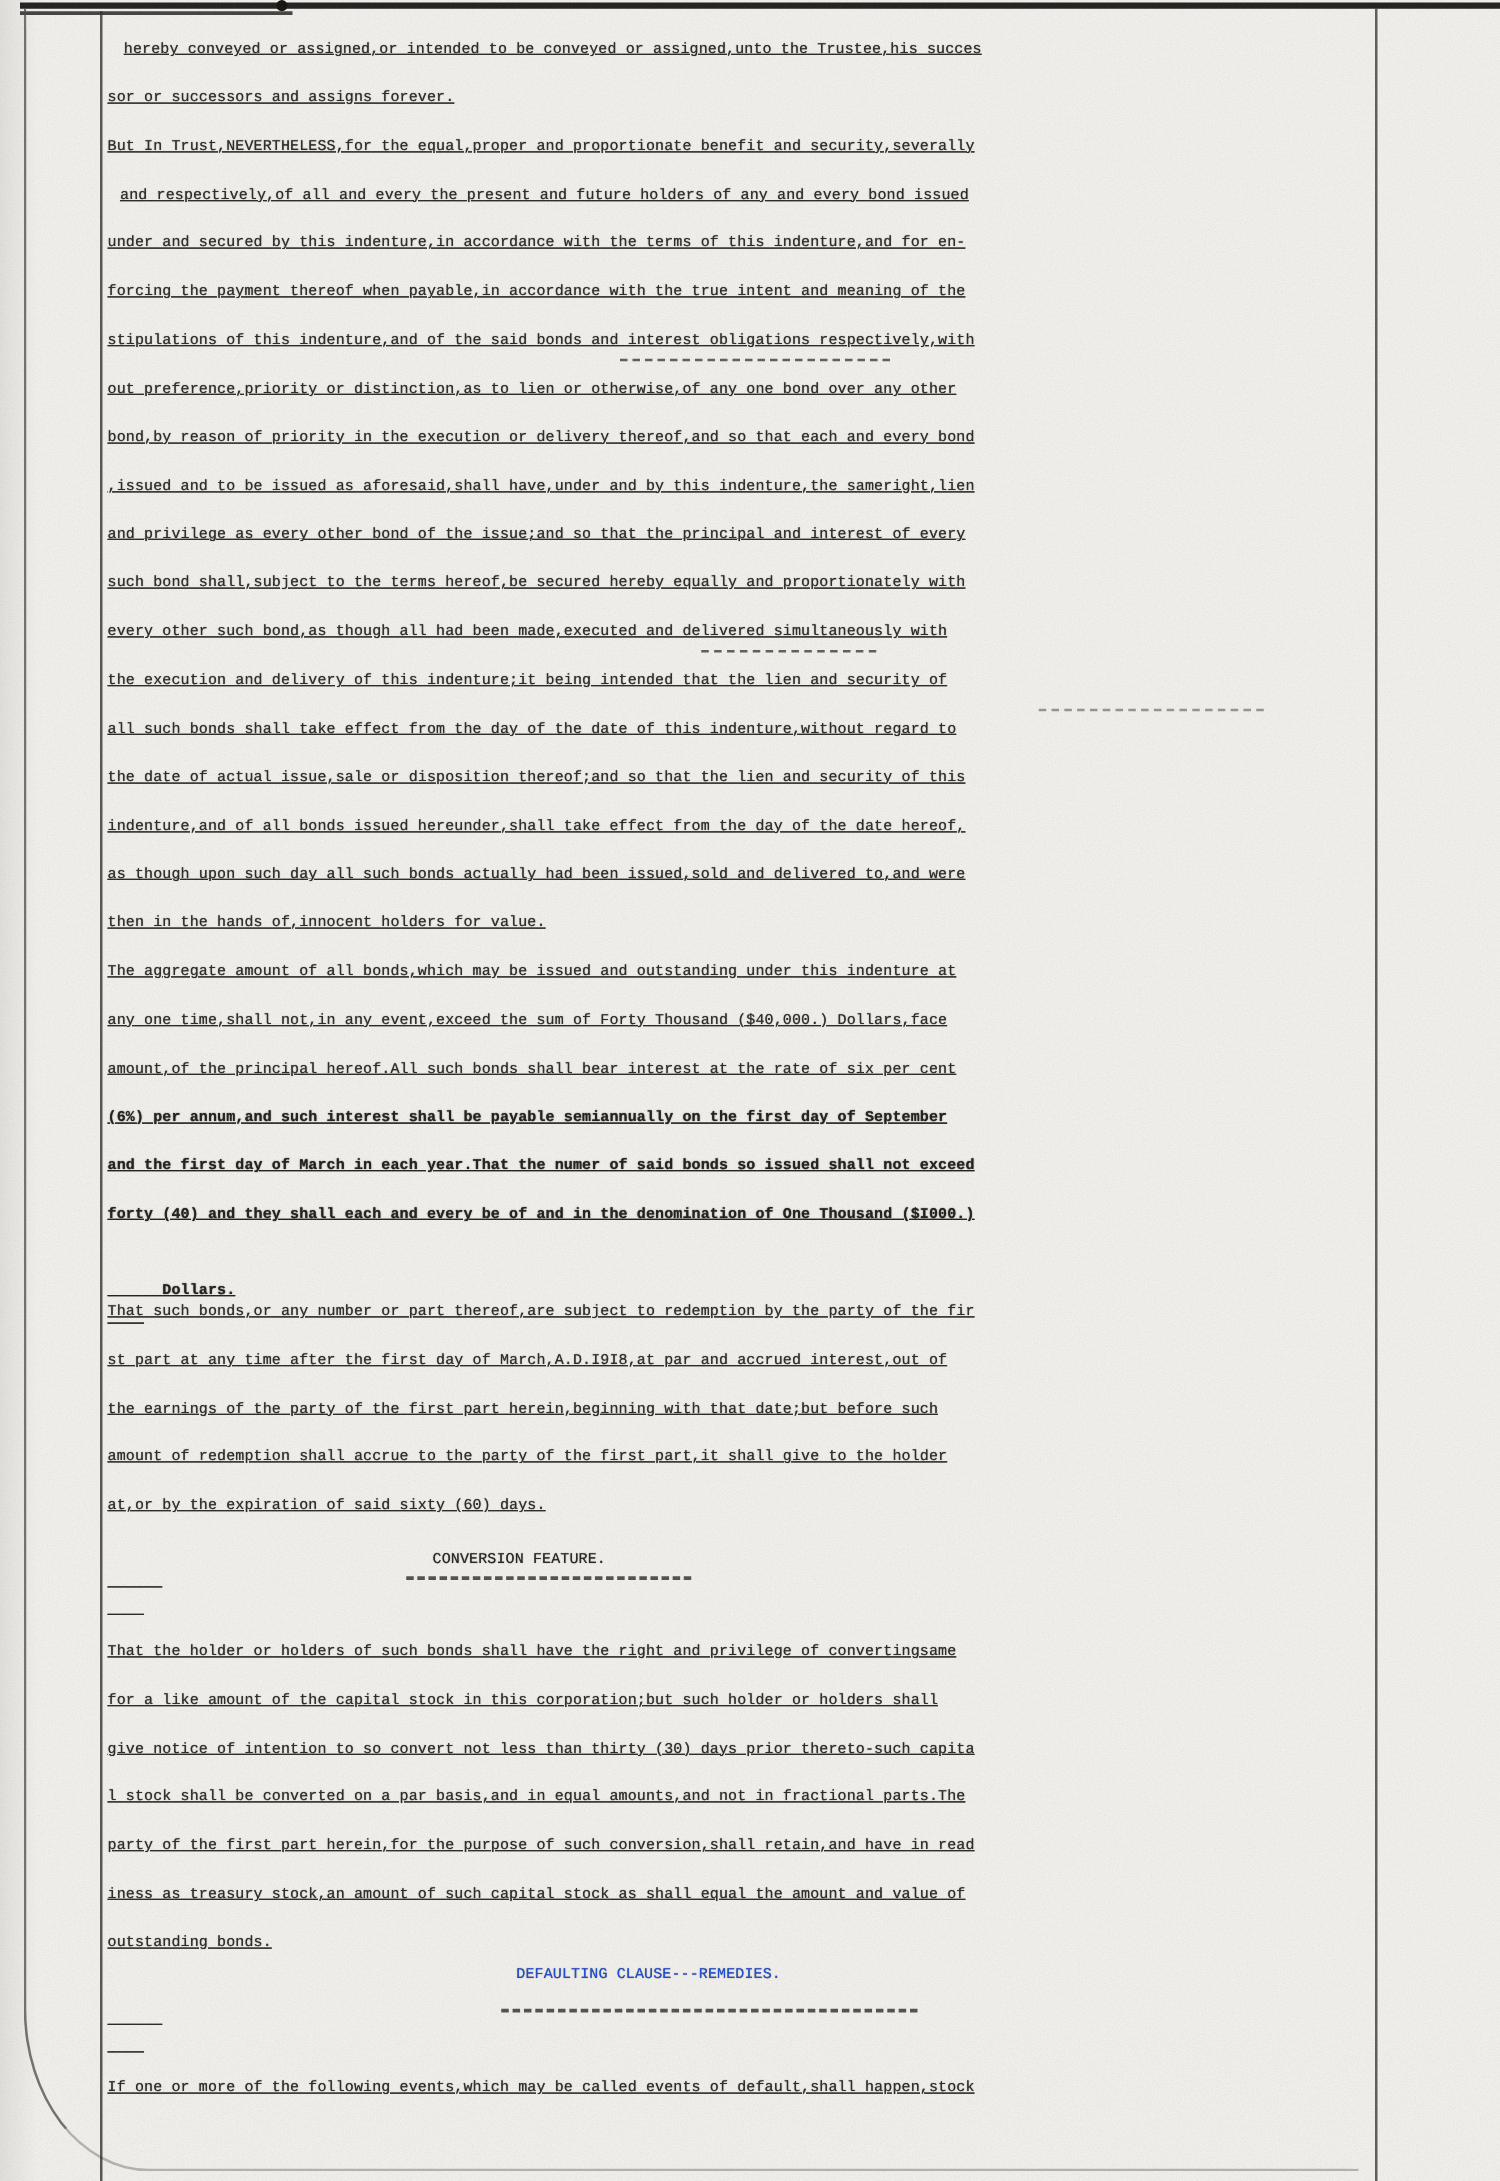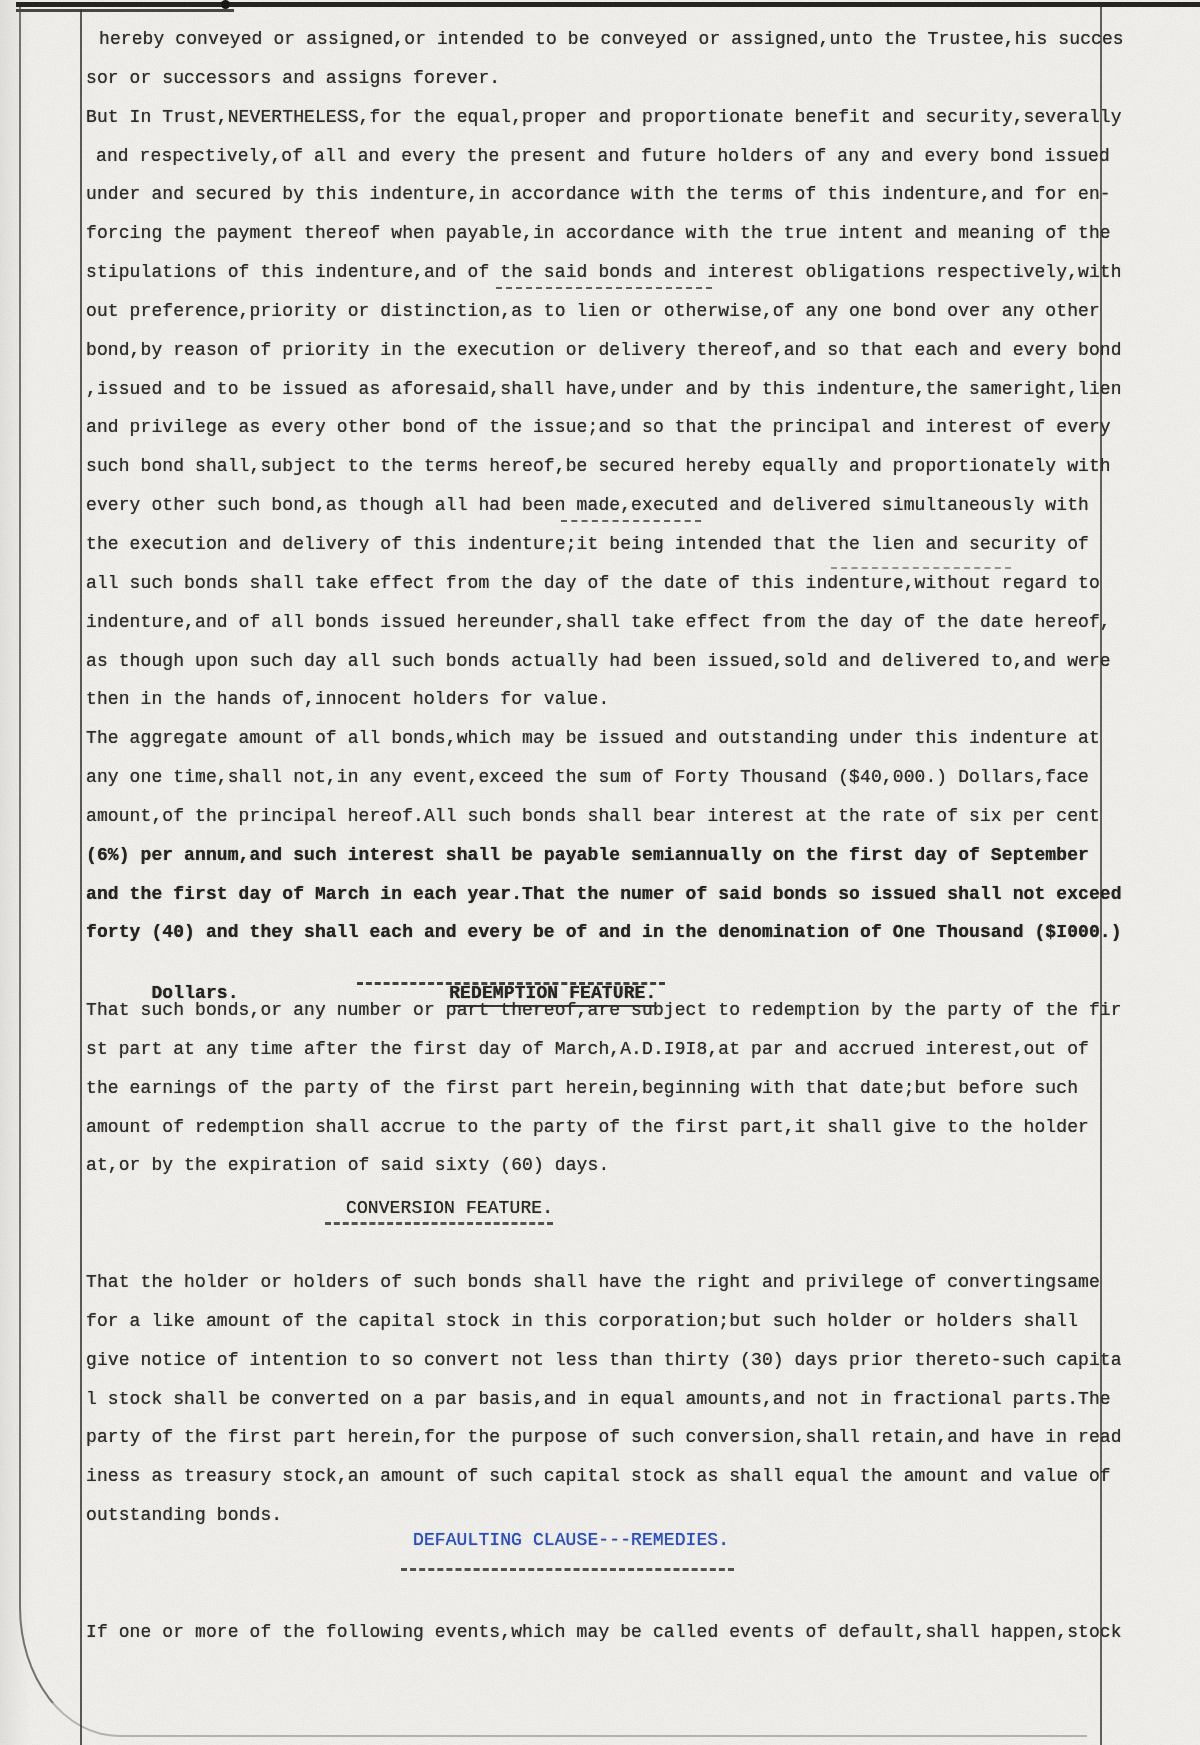--- a/index.html
+++ b/index.html
@@ -19,23 +19,23 @@
     border-bottom-left-radius:100px 130px;
   }
   .rule-margin{position:absolute;left:80px;top:9px;height:1736px;border-left:2px solid rgba(52,49,45,.8);}
   .rule-right{position:absolute;left:1100px;top:7px;height:1738px;border-left:2px solid rgba(55,52,48,.78);}
   .edge-shade{position:absolute;left:0;top:0;width:30px;height:1745px;
     background:linear-gradient(to right,rgba(0,0,0,.07),rgba(0,0,0,0));}
   .noise{position:absolute;left:0;top:0;width:1200px;height:1745px;pointer-events:none;opacity:.55;}
 
   
   .textcol{position:absolute;left:86px;top:28px;width:1014px;}
-  .row{position:relative;height:38.85px;font-size:18px;line-height:22px;
+  .row{position:relative;height:38.85px;font-size:12px;line-height:22px;
        color:#2e2b27;letter-spacing:.1px;white-space:pre;
-       text-shadow:0 0 .8px rgba(52,48,44,.85);}
+       text-shadow:0 0 .8px rgba(52,48,44,.85);text-decoration:underline;}
   .row.b{font-weight:bold;color:#24211d;text-shadow:0 0 1px rgba(40,36,32,.9);}
   .ind1{padding-left:10px;}
   .ind2{padding-left:13px;}
   .t{white-space:pre;}
 
   
   .dash{position:absolute;height:0;border-top:2px dashed rgba(50,47,43,.75);}
   .dash-a{left:410px;top:26px;width:216px;}
   .dash-b{left:475px;top:26px;width:140px;}
   .dash-c{left:745px;top:-5px;width:180px;border-top-color:rgba(60,57,52,.5);}
@@ -71,35 +71,32 @@
     <div class="row"><span class="t">forcing the payment thereof when payable,in accordance with the true intent and meaning of the</span></div>
     <div class="row"><span class="t">stipulations of this indenture,and of the said bonds and interest obligations respectively,with</span><span class="dash dash-a"></span></div>
     <div class="row"><span class="t">out preference,priority or distinction,as to lien or otherwise,of any one bond over any other</span></div>
     <div class="row"><span class="t">bond,by reason of priority in the execution or delivery thereof,and so that each and every bond</span></div>
     <div class="row"><span class="t">,issued and to be issued as aforesaid,shall have,under and by this indenture,the sameright,lien</span></div>
     <div class="row"><span class="t">and privilege as every other bond of the issue;and so that the principal and interest of every</span></div>
     <div class="row"><span class="t">such bond shall,subject to the terms hereof,be secured hereby equally and proportionately with</span></div>
     <div class="row"><span class="t">every other such bond,as though all had been made,executed and delivered simultaneously with</span><span class="dash dash-b"></span></div>
     <div class="row"><span class="t">the execution and delivery of this indenture;it being intended that the lien and security of</span></div>
     <div class="row"><span class="t">all such bonds shall take effect from the day of the date of this indenture,without regard to</span><span class="dash dash-c"></span></div>
+    <div class="row"><span class="t">the date of actual issue,sale or disposition thereof;and so that the lien and security of this</span></div>
     <div class="row"><span class="t">indenture,and of all bonds issued hereunder,shall take effect from the day of the date hereof,</span></div>
     <div class="row"><span class="t">as though upon such day all such bonds actually had been issued,sold and delivered to,and were</span></div>
     <div class="row"><span class="t">then in the hands of,innocent holders for value.</span></div>
     <div class="row"><span class="t">The aggregate amount of all bonds,which may be issued and outstanding under this indenture at</span></div>
     <div class="row"><span class="t">any one time,shall not,in any event,exceed the sum of Forty Thousand ($40,000.) Dollars,face</span></div>
     <div class="row"><span class="t">amount,of the principal hereof.All such bonds shall bear interest at the rate of six per cent</span></div>
     <div class="row b"><span class="t">(6%) per annum,and such interest shall be payable semiannually on the first day of September</span></div>
     <div class="row b"><span class="t">and the first day of March in each year.That the numer of said bonds so issued shall not exceed</span></div>
     <div class="row b"><span class="t">forty (40) and they shall each and every be of and in the denomination of One Thousand ($I000.)</span></div>
     <div class="row b">
       <span class="t">Dollars.</span>
-      <span class="hd-red">
-        <span class="ht">REDEMPTION FEATURE.</span>
-        <span class="sub"></span>
-      </span>
     </div>
     <div class="row"><span class="t">That such bonds,or any number or part thereof,are subject to redemption by the party of the fir</span></div>
     <div class="row"><span class="t">st part at any time after the first day of March,A.D.I9I8,at par and accrued interest,out of</span></div>
     <div class="row"><span class="t">the earnings of the party of the first part herein,beginning with that date;but before such</span></div>
     <div class="row"><span class="t">amount of redemption shall accrue to the party of the first part,it shall give to the holder</span></div>
     <div class="row"><span class="t">at,or by the expiration of said sixty (60) days.</span></div>
     <div class="row">
       <span class="hd-conv"><span class="ht">CONVERSION FEATURE.</span></span>
     </div>
     <div class="row"><span class="rule-conv"></span></div>

